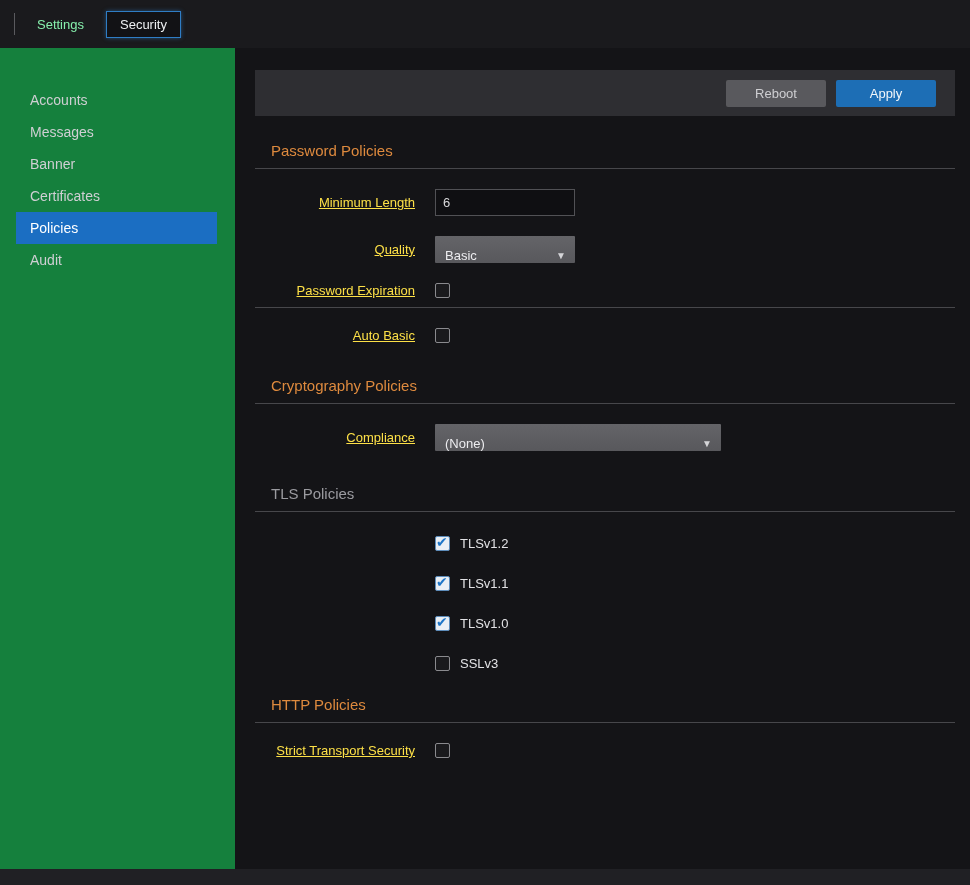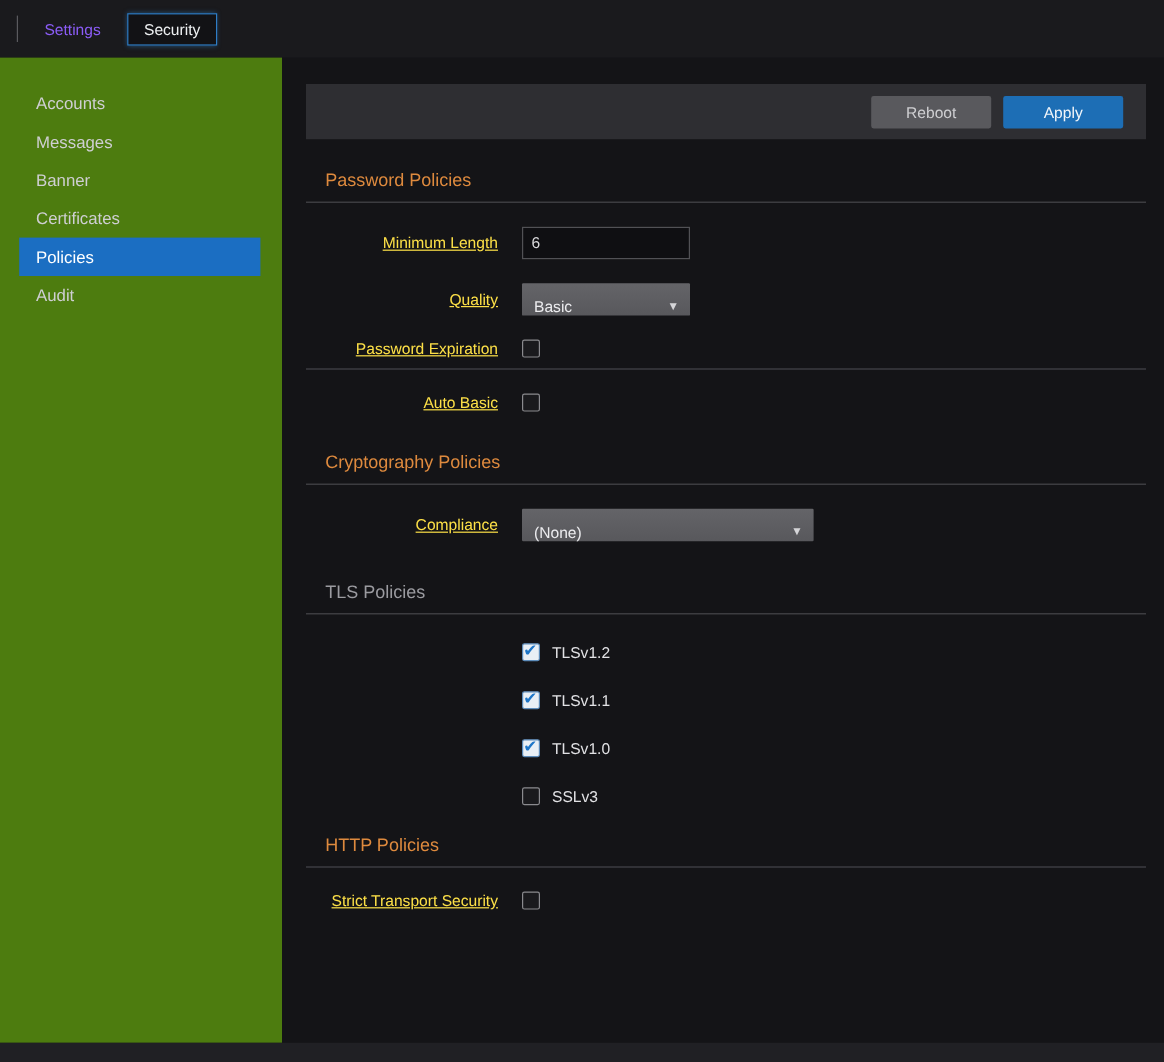--- a/index.html
+++ b/index.html
@@ -8,31 +8,31 @@
     width: 970px; height: 885px;
     background: #141417;
     font-family: "Liberation Sans", "DejaVu Sans", sans-serif;
     overflow: hidden;
   }
   .page { display: flex; flex-direction: column; height: 885px; }
 
   
   .topbar { flex: 0 0 48px; background: #1a1a1d; display: flex; align-items: center; }
   .topbar-divider { width: 1px; height: 22px; background: #5a5a5e; margin-left: 14px; }
-  .tab { font-size: 13px; color: #8b5cf6; margin-left: 20px; padding: 6px 2px; cursor: pointer; }
+  .tab { font-size: 13px; color: #86efac; margin-left: 20px; padding: 6px 2px; cursor: pointer; }
   .tab.active {
     color: #eef0f2; background: #121215;
     border: 1px solid #2f7dc5; box-shadow: 0 0 4px rgba(47,125,197,.55);
     padding: 5px 13px; margin-left: 20px;
   }
 
   
   .middle { flex: 1 1 auto; display: flex; min-height: 0; }
 
-  .sidebar { flex: 0 0 235px; background: #4d7c0f; padding-top: 22px; }
+  .sidebar { flex: 0 0 235px; background: #15803d; padding-top: 36px; }
   .side-item {
     height: 32px; line-height: 32px;
     margin: 0 18px 0 16px; padding-left: 14px;
     color: #cfcfd3; font-size: 14px; cursor: pointer;
   }
   .side-item.selected { background: #1b6ec2; color: #ffffff; }
 
   .content { flex: 1 1 auto; margin: 0 15px 0 20px; }
 
   .action-bar {
@@ -61,21 +61,21 @@
     font-size: 13px; padding: 0 7px; font-family: inherit;
   }
 
   .dropdown {
     height: 27px; background: linear-gradient(#646468, #58585c);
     display: flex; align-items: center; justify-content: space-between;
     padding: 12px 9px 0 10px; color: #ececef; font-size: 13px;
     cursor: pointer; border-radius: 1px;
   }
   .dropdown-sm { width: 140px; }
-  .dropdown-lg { width: 243px; }
+  .dropdown-lg { width: 286px; }
   .caret { font-size: 10px; color: #d5d5d8; }
 
   .checkbox {
     width: 15px; height: 15px; display: inline-block; position: relative;
     border: 1px solid #8a8a8e; background: #1a1a1d; border-radius: 2px; cursor: pointer;
   }
   .checkbox.checked { background: #e9eff5; border-color: #5d8cba; }
   .checkbox.checked::after {
     content: "\2714"; position: absolute; left: 0px; top: -3px;
     color: #1e76c8; font-size: 14px; font-weight: bold;

